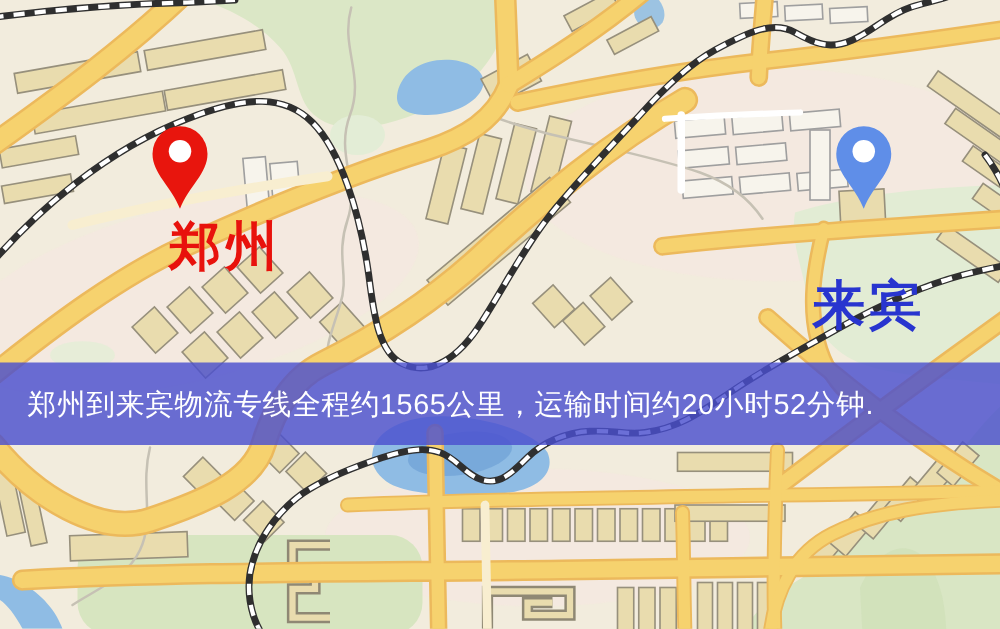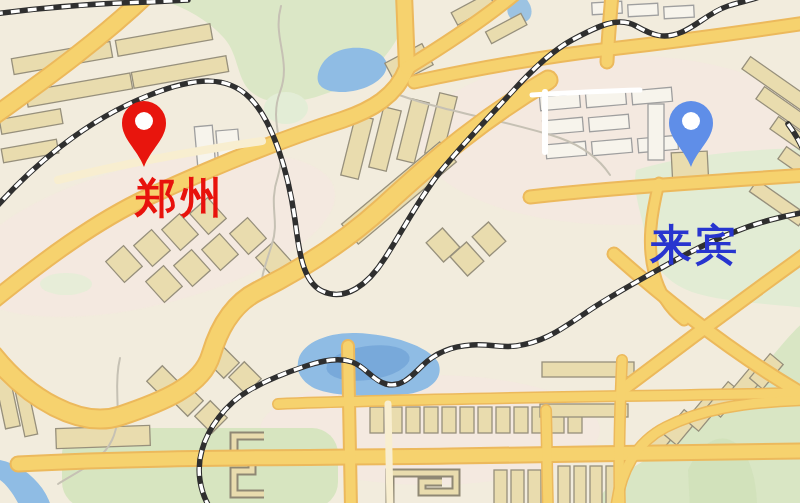--- a/index.html
+++ b/index.html
@@ -249,14 +249,17 @@
 
   <svg class="pin pin-dest" viewBox="0 0 48 70">
     <path d="M24,68 C17,50 2,40 2,24 A22,22 0 1 1 46,24 C46,40 31,50 24,68 Z" fill="#5f8ee8"></path>
     <circle cx="24" cy="22" r="9" fill="#ffffff"></circle>
   </svg>
 
   <div class="map-label origin-label" style="color: rgb(232, 18, 12);">郑州</div>
 
   <div class="map-label dest-label" style="color: rgb(40, 53, 207);">来宾</div>
 
+  <div class="banner">
+    <span style="color: rgb(255, 255, 255);">郑州到来宾物流专线全程约1565公里，运输时间约20小时52分钟.</span>
+  </div>
 
 </div>
 
 </body></html>

